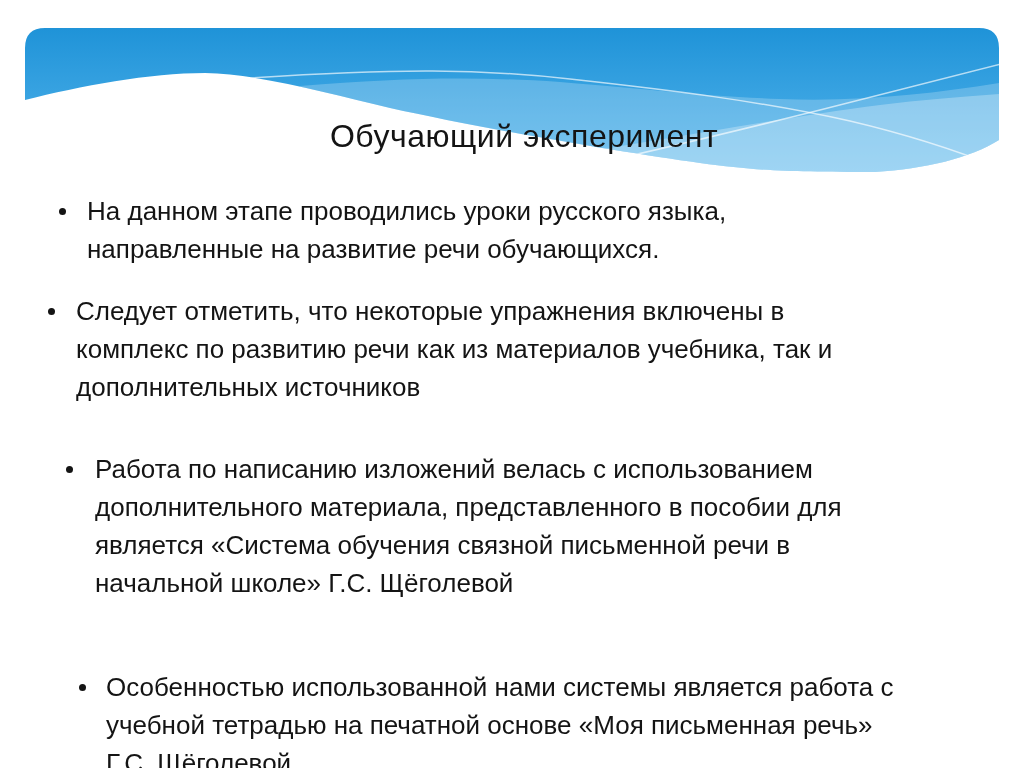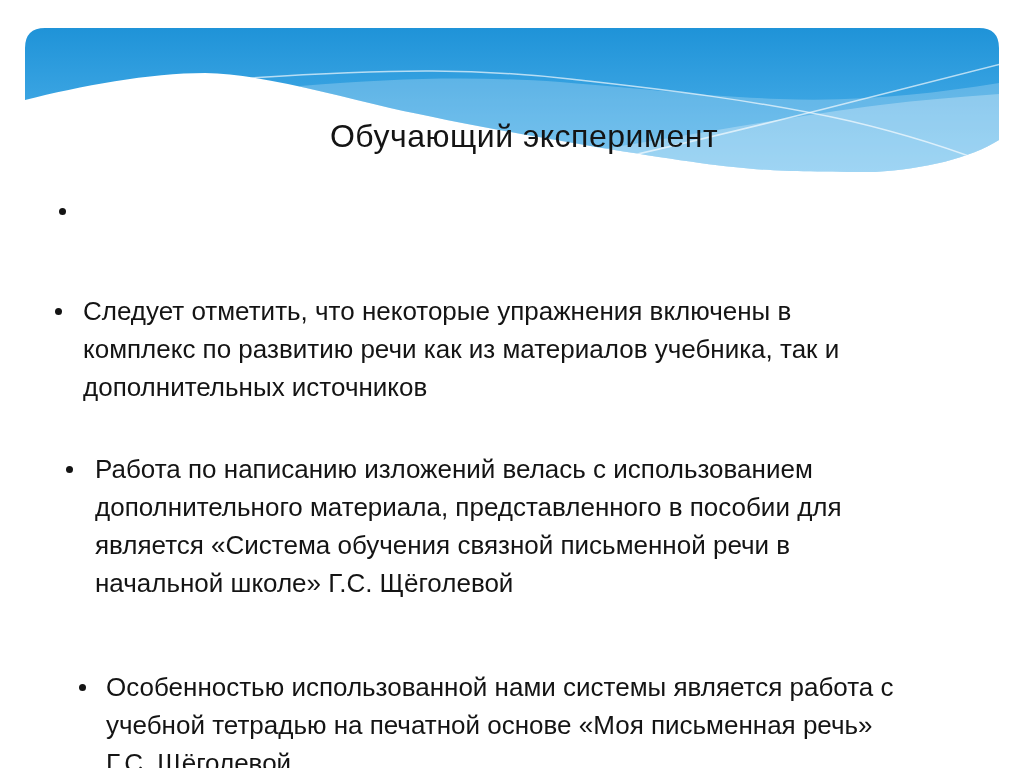--- a/index.html
+++ b/index.html
@@ -47,21 +47,21 @@
     margin-top: 16px;
   }
   .bullet .text {
     white-space: pre-line;
     font-size: 26px;
     line-height: 38px;
     color: #141414;
   }
 
   .b0 { left: 59px;  top: 192px; column-gap: 21px; width: 900px; }
-  .b1 { left: 55px;  top: 292px; column-gap: 21px; width: 900px; }
+  .b1 { left: 48px;  top: 292px; column-gap: 21px; width: 900px; }
   .b2 { left: 66px;  top: 450px; column-gap: 22px; width: 910px; }
   .b3 { left: 79px;  top: 668px; column-gap: 20px; width: 925px; }
 </style>
 </head>
 <body>
 
 <div class="slide">
 
   <svg class="header-wave" viewBox="0 0 1024 200" aria-hidden="true">
     <defs>
@@ -96,20 +96,22 @@
       <path fill="none" stroke-width="1.5" opacity="0.65" d="M 250 78 C 400 68 480 69 570 79 C 670 90 760 101 850 121
                C 905 134 962 152 1010 172" stroke="#ffffff"></path>
       <path fill="none" stroke-width="1.5" opacity="0.65" d="M 520 180 C 640 155 740 130 820 110 C 880 95 940 79 1005 63" stroke="#ffffff"></path>
     </g>
   </svg>
 
   <h1 class="slide-title">Обучающий эксперимент</h1>
 
   <div class="bullet b0">
     <span class="dot"></span>
+    <span class="text">На данном этапе проводились уроки русского языка,
+направленные на развитие речи обучающихся.</span>
   </div>
 
   <div class="bullet b1">
     <span class="dot"></span>
     <span class="text">Следует отметить, что некоторые упражнения включены в
 комплекс по развитию речи как из материалов учебника, так и
 дополнительных источников</span>
   </div>
 
   <div class="bullet b2">

